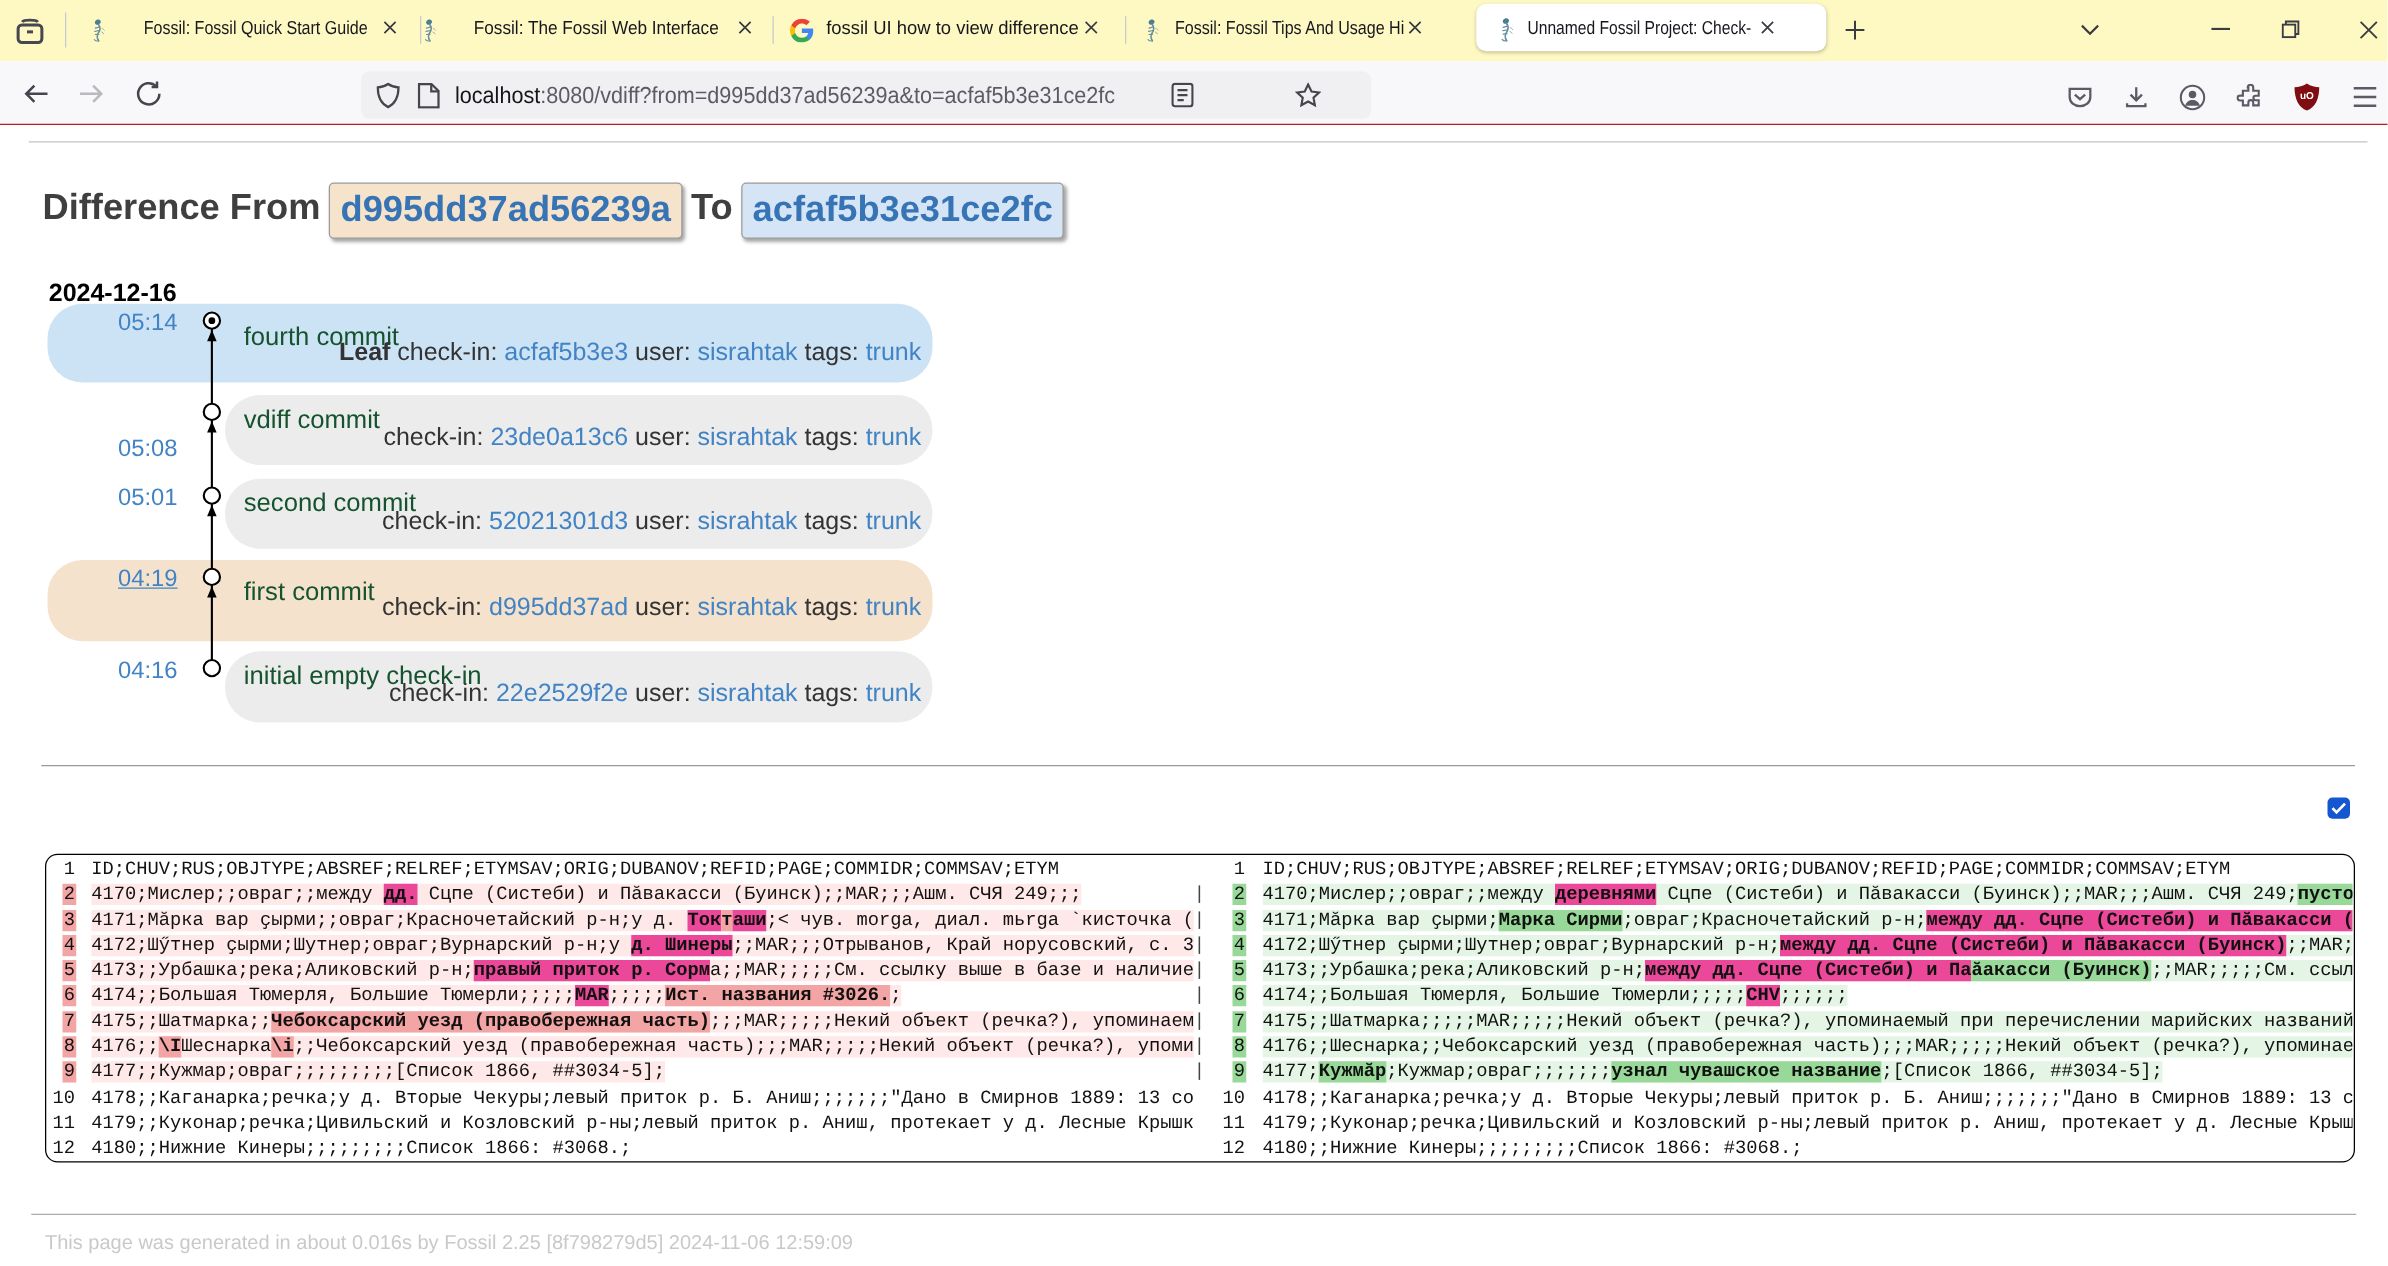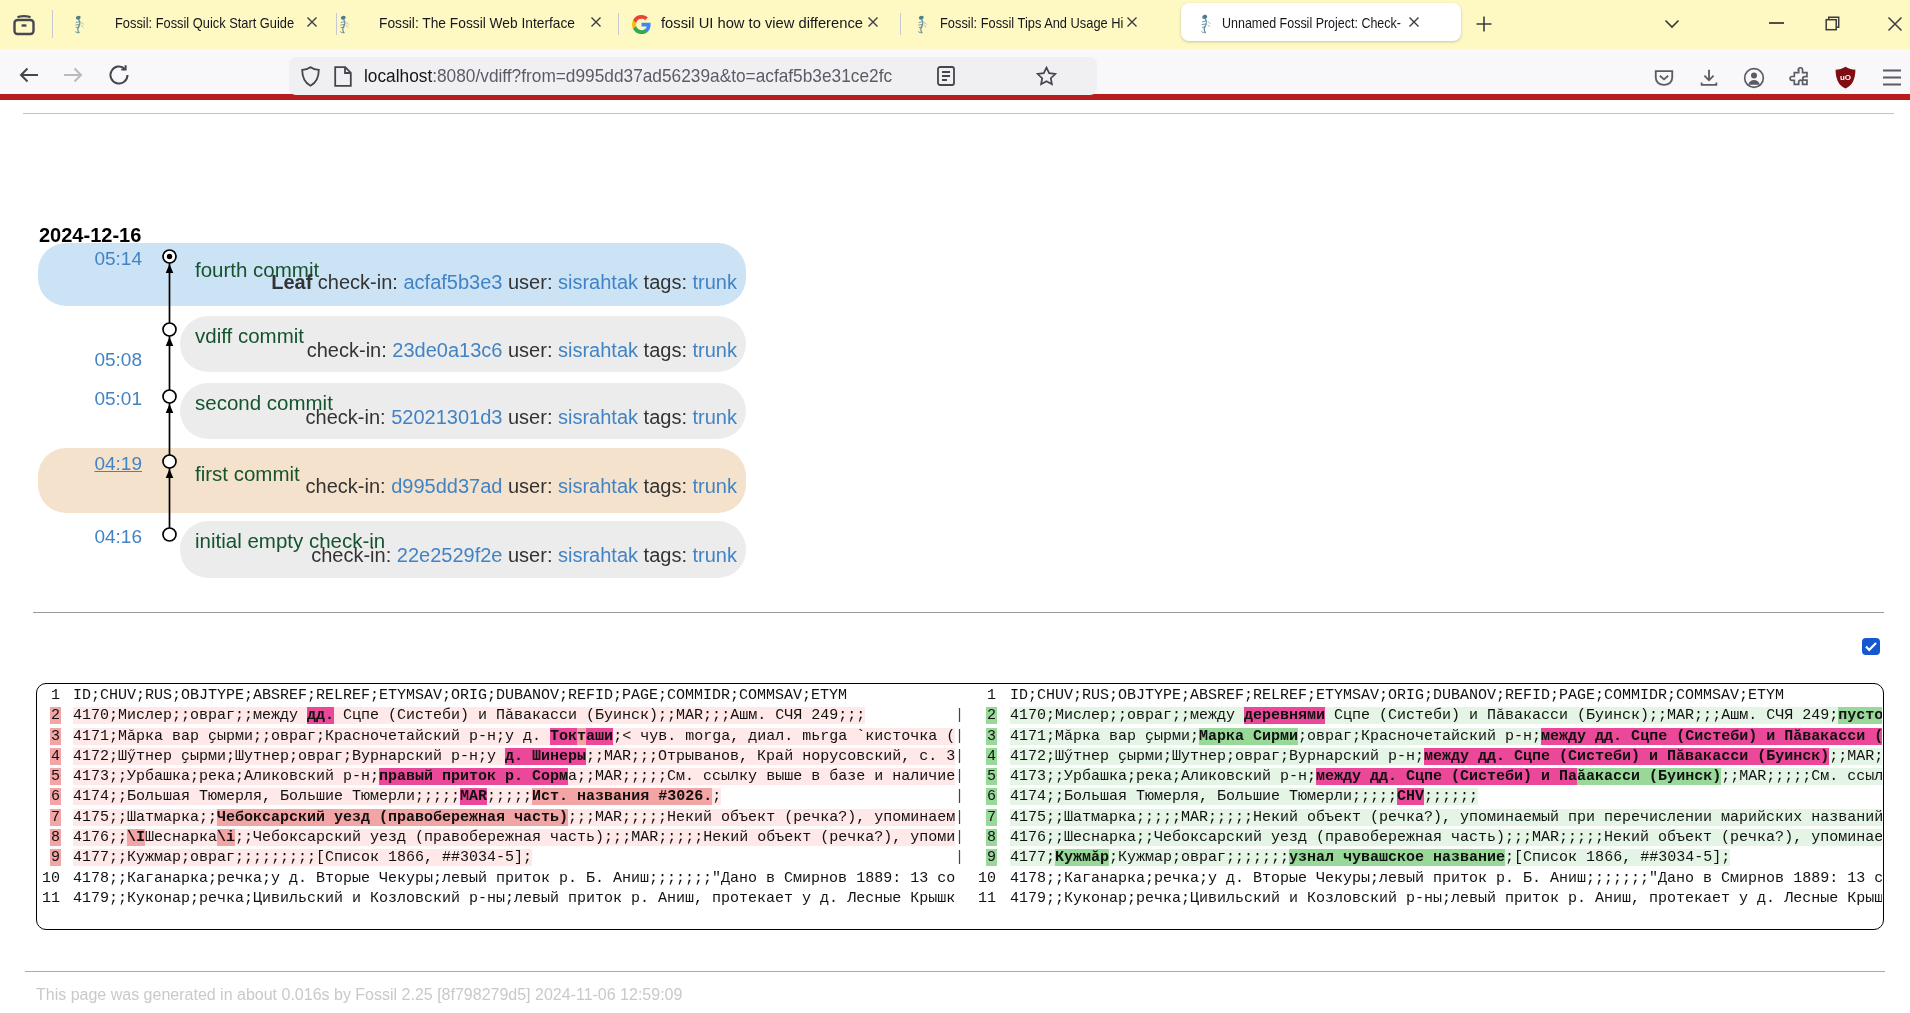--- a/index.html
+++ b/index.html
@@ -2,21 +2,21 @@
 <html><head>
 <meta charset="utf-8">
 <style>
 * { margin:0; padding:0; box-sizing:border-box; }
 html,body { width:1910px; height:1013px; overflow:hidden; background:#fff;
   font-family:"Liberation Sans", sans-serif; }
 .abs { position:absolute; }
 
 
 #tabbar { position:absolute; left:0; top:0; width:1910px; height:49px; background:#fef9c3; }
-#navbar { position:absolute; left:0; top:49px; width:1910px; height:51px; background:#f8f8fa; border-bottom:6px solid #b91c1c; }
+#navbar { position:absolute; left:0; top:49px; width:1910px; height:51px; background:#f8f8fa; border-bottom:1px solid #b91c1c; }
 .tabtitle { position:absolute; top:14px; font-size:15px; color:#16161d; white-space:nowrap; overflow:hidden; transform-origin:0 50%; }
 .tabx { position:absolute; top:16px; width:12px; height:12px; }
 .tsep { position:absolute; top:13px; width:1px; height:22px; background:#c8c8d0; }
 #activetab { position:absolute; left:1181px; top:3px; width:280px; height:38px; background:#fff; border-radius:8px; box-shadow:0 1px 3px rgba(0,0,0,.22); }
 .urlbar { position:absolute; left:289px; top:8px; width:808px; height:38px; background:#f0f0f3; border-radius:7px; }
 .urltext { position:absolute; left:364px; top:16px; font-size:18.5px; color:#5b5b66; white-space:nowrap; transform:scaleX(.934); transform-origin:0 50%; }
 .urltext b { color:#15141a; font-weight:normal; }
 
 
 #page { position:absolute; left:0; top:100px; width:1910px; height:913px; background:#fff; font-family:"Liberation Sans", sans-serif; }
@@ -194,20 +194,26 @@
   <svg class="abs" style="left:1835px; top:17px;" width="21" height="23" viewBox="0 0 21 23">
       <path d="M10.5.8C13.6 2.9 17 3.7 20.4 3.7c0 9.3-3.3 16.2-9.9 18.7C3.9 19.9.6 13 .6 3.7 4 3.7 7.4 2.9 10.5.8z" fill="#7f0d12"></path>
       <text x="10.5" y="13.5" font-size="8" font-weight="bold" fill="#fff" text-anchor="middle" font-family="Liberation Sans">uO</text>
     </svg>
   <svg class="abs" style="left:1882px; top:20px;" width="20" height="17" viewBox="0 0 20 17" stroke="#5b5b66" stroke-width="2">
       <path d="M1 1.5h18M1 8.5h18M1 15.5h18"></path>
     </svg>
 </div>
 <div id="page">
   <div id="hline"></div>
+  <div id="h1row">
+    <span class="plain">Difference From</span>
+      <span class="hbox from">d995dd37ad56239a</span>
+      <span class="plain">To</span>
+      <span class="hbox to">acfaf5b3e31ce2fc</span>
+  </div>
   <div id="tldate">2024-12-16</div>
   <div id="timeline">
     <div class="tlrow blue" style="left:38px;  top:143px; width:708px; height:63px;"></div>
     <div class="tlrow gray" style="left:180px; top:216px; width:566px; height:56px;"></div>
     <div class="tlrow gray" style="left:180px; top:283px; width:566px; height:56px;"></div>
     <div class="tlrow peach" style="left:38px;  top:348px; width:708px; height:65px;"></div>
     <div class="tlrow gray" style="left:180px; top:421px; width:566px; height:57px;"></div>
 
     <div class="tltime" style="left:38px; top:149px;">05:14</div>
     <div class="tltime" style="left:38px; top:222px;margin-top:28px;">05:08</div>
@@ -250,16 +256,17 @@
       <div class="drow"><span class="n1"><span class="nl">2</span></span><span class="t1"><span class="bgl">4170;Мислер;;овраг;;между <span class="c">дд.</span> Сцпе (Систеби) и Пӑвакасси (Буинск);;MAR;;;Ашм. СЧЯ 249;;;</span></span><span class="sp">|</span><span class="n2"><span class="nr">2</span></span><span class="t2"><span class="bgr">4170;Мислер;;овраг;;между <span class="c">деревнями</span> Сцпе (Систеби) и Пӑвакасси (Буинск);;MAR;;;Ашм. СЧЯ 249;<ins>пустой ряд?</ins></span></span></div>
       <div class="drow"><span class="n1"><span class="nl">3</span></span><span class="t1"><span class="bgl">4171;Мӑрка вар ҫырми;;овраг;Красночетайский р-н;у д. <span class="c">Ток</span><del>т</del><span class="c">аши</span>;&lt; чув. morga, диал. mьrga `кисточка (назв. травы)</span></span><span class="sp">|</span><span class="n2"><span class="nr">3</span></span><span class="t2"><span class="bgr">4171;Мӑрка вар ҫырми;<ins>Марка Сирми</ins>;овраг;Красночетайский р-н;<span class="c">между дд. Сцпе (Систеби) и Пӑвакасси (Буинск)</span>;;MAR;;</span></span></div>
       <div class="drow"><span class="n1"><span class="nl">4</span></span><span class="t1"><span class="bgl">4172;Шӳтнер ҫырми;Шутнер;овраг;Вурнарский р-н;у <span class="c">д. Шинеры</span>;;MAR;;;Отрыванов, Край норусовский, с. 379</span></span><span class="sp">|</span><span class="n2"><span class="nr">4</span></span><span class="t2"><span class="bgr">4172;Шӳтнер ҫырми;Шутнер;овраг;Вурнарский р-н;<span class="c">между дд. Сцпе (Систеби) и Пӑвакасси (Буинск)</span>;;MAR;;;Отрыванов</span></span></div>
       <div class="drow"><span class="n1"><span class="nl">5</span></span><span class="t1"><span class="bgl">4173;;Урбашка;река;Аликовский р-н;<span class="c">правый приток р. Сорм</span>а;;MAR;;;;;См. ссылку выше в базе и наличие п</span></span><span class="sp">|</span><span class="n2"><span class="nr">5</span></span><span class="t2"><span class="bgr">4173;;Урбашка;река;Аликовский р-н;<span class="c">между дд. Сцпе (Систеби) и Па</span><ins>ӑакасси (Буинск)</ins>;;MAR;;;;;См. ссылку</span></span></div>
       <div class="drow"><span class="n1"><span class="nl">6</span></span><span class="t1"><span class="bgl">4174;;Большая Тюмерля, Большие Тюмерли;;;;;<span class="c">MAR</span>;;;;;<del>Ист. названия #3026.</del>;</span></span><span class="sp">|</span><span class="n2"><span class="nr">6</span></span><span class="t2"><span class="bgr">4174;;Большая Тюмерля, Большие Тюмерли;;;;;<span class="c">CHV</span>;;;;;;</span></span></div>
       <div class="drow"><span class="n1"><span class="nl">7</span></span><span class="t1"><span class="bgl">4175;;Шатмарка;;<del>Чебоксарский уезд (правобережная часть)</del>;;;MAR;;;;;Некий объект (речка?), упоминаемый</span></span><span class="sp">|</span><span class="n2"><span class="nr">7</span></span><span class="t2"><span class="bgr">4175;;Шатмарка;;;;;MAR;;;;;Некий объект (речка?), упоминаемый при перечислении марийских названий Чебоксарского у.</span></span></div>
       <div class="drow"><span class="n1"><span class="nl">8</span></span><span class="t1"><span class="bgl">4176;;<del>\I</del>Шеснарка<del>\i</del>;;Чебоксарский уезд (правобережная часть);;;MAR;;;;;Некий объект (речка?), упоминаемый</span></span><span class="sp">|</span><span class="n2"><span class="nr">8</span></span><span class="t2"><span class="bgr">4176;;Шеснарка;;Чебоксарский уезд (правобережная часть);;;MAR;;;;;Некий объект (речка?), упоминаемый</span></span></div>
       <div class="drow"><span class="n1"><span class="nl">9</span></span><span class="t1"><span class="bgl">4177;;Кужмар;овраг;;;;;;;;;[Список 1866, ##3034-5];</span></span><span class="sp">|</span><span class="n2"><span class="nr">9</span></span><span class="t2"><span class="bgr">4177;<ins>Кужмӑр</ins>;Кужмар;овраг;;;;;;;<ins>узнал чувашское название</ins>;[Список 1866, ##3034-5];</span></span></div>
       <div class="drow"><span class="n1">10</span><span class="t1">4178;;Каганарка;речка;у д. Вторые Чекуры;левый приток р. Б. Аниш;;;;;;;"Дано в Смирнов 1889: 13 со слов</span><span class="sp"> </span><span class="n2">10</span><span class="t2">4178;;Каганарка;речка;у д. Вторые Чекуры;левый приток р. Б. Аниш;;;;;;;"Дано в Смирнов 1889: 13 со слов</span></div>
       <div class="drow"><span class="n1">11</span><span class="t1">4179;;Куконар;речка;Цивильский и Козловский р-ны;левый приток р. Аниш, протекает у д. Лесные Крышки</span><span class="sp"> </span><span class="n2">11</span><span class="t2">4179;;Куконар;речка;Цивильский и Козловский р-ны;левый приток р. Аниш, протекает у д. Лесные Крышки</span></div>
+      <div class="drow"><span class="n1">12</span><span class="t1">4180;;Нижние Кинеры;;;;;;;;;Список 1866: #3068.;</span><span class="sp"> </span><span class="n2">12</span><span class="t2">4180;;Нижние Кинеры;;;;;;;;;Список 1866: #3068.;</span></div>
     </div>
   <div id="hr2"></div>
   <div id="footer">This page was generated in about 0.016s by Fossil 2.25 [8f798279d5] 2024-11-06 12:59:09</div>
 </div>
 
 </body></html>

